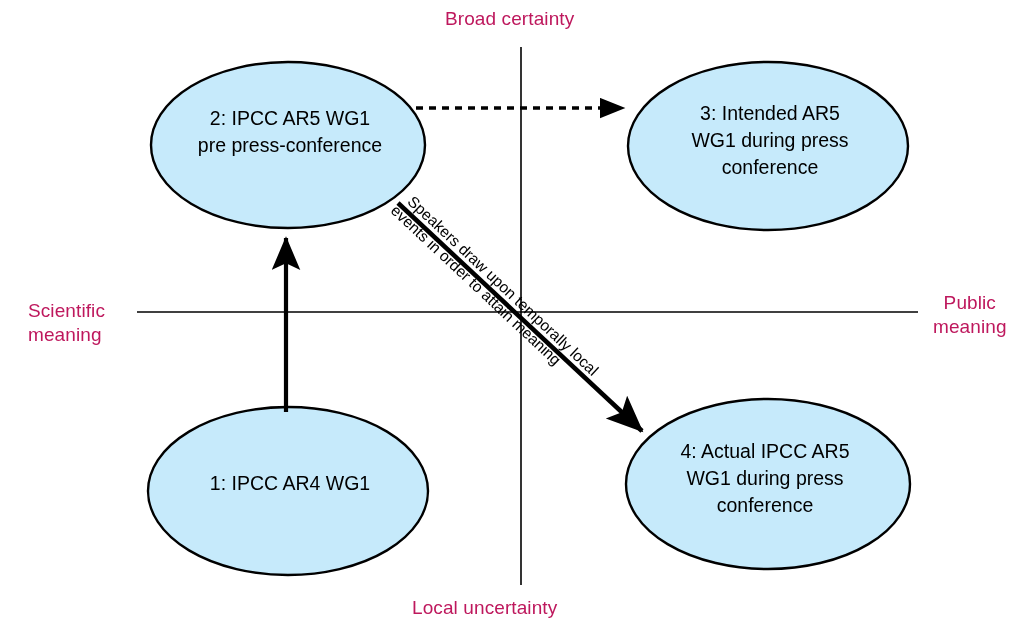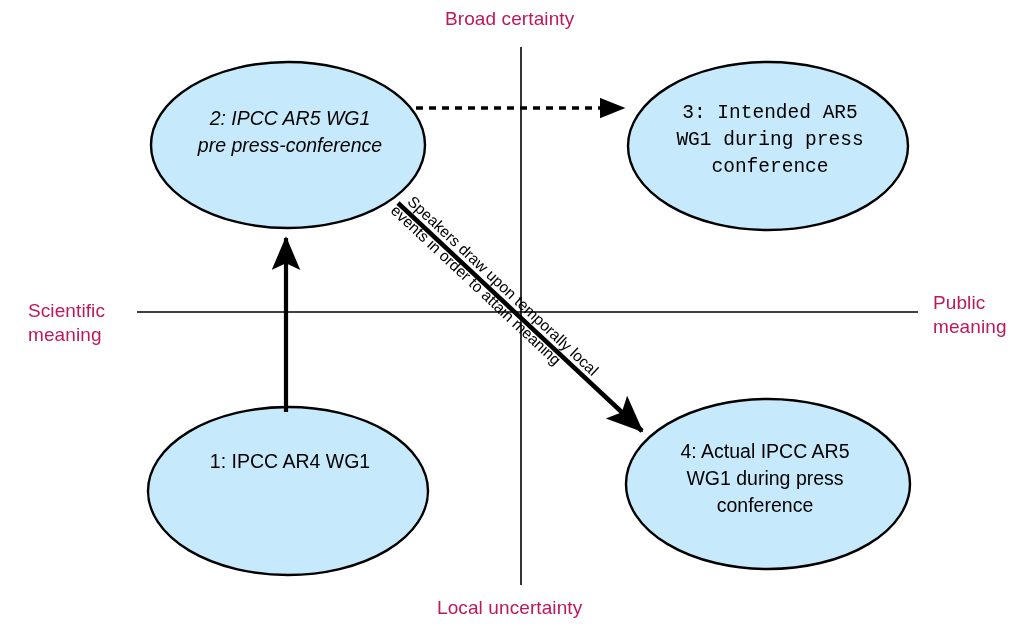--- a/index.html
+++ b/index.html
@@ -29,36 +29,36 @@
   }
   .axis-label {
     position: absolute;
     font-size: 19px;
     line-height: 24px;
     color: #be185d;
     white-space: pre-line;
     letter-spacing: 0.1px;
   }
   #label-top    { left: 445px; top: 7px;  }
-  #label-bottom { left: 437px; top: 596px; }
+  #label-bottom { left: 412px; top: 596px; }
   #label-left   { left: 28px;  top: 299px; }
-  #label-right  { left: 933px; top: 291px; }
+  #label-right  { left: 933px; top: 291px; text-align: center; }
 
   .node-text {
     position: absolute;
     text-align: center;
     font-size: 19.5px;
     line-height: 27px;
     color: #000000;
     pointer-events: none;
     white-space: pre-line;
   }
-  #node1-text { left: 150px; top: 448px; width: 280px; }
-  #node2-text { left: 150px; top: 105px; width: 280px; font-style: italic; }
-  #node3-text { left: 625px; top: 100px; width: 290px; font-family: Liberation Mono, monospace; }
+  #node1-text { left: 150px; top: 470px; width: 280px; }
+  #node2-text { left: 150px; top: 105px; width: 280px; }
+  #node3-text { left: 625px; top: 100px; width: 290px; }
   #node4-text { left: 620px; top: 438px; width: 290px; }
 
   .edge-caption {
     font-size: 15.5px;
     font-family: "Liberation Sans", sans-serif;
     fill: #000000;
   }
 </style>
 </head>
 <body>

